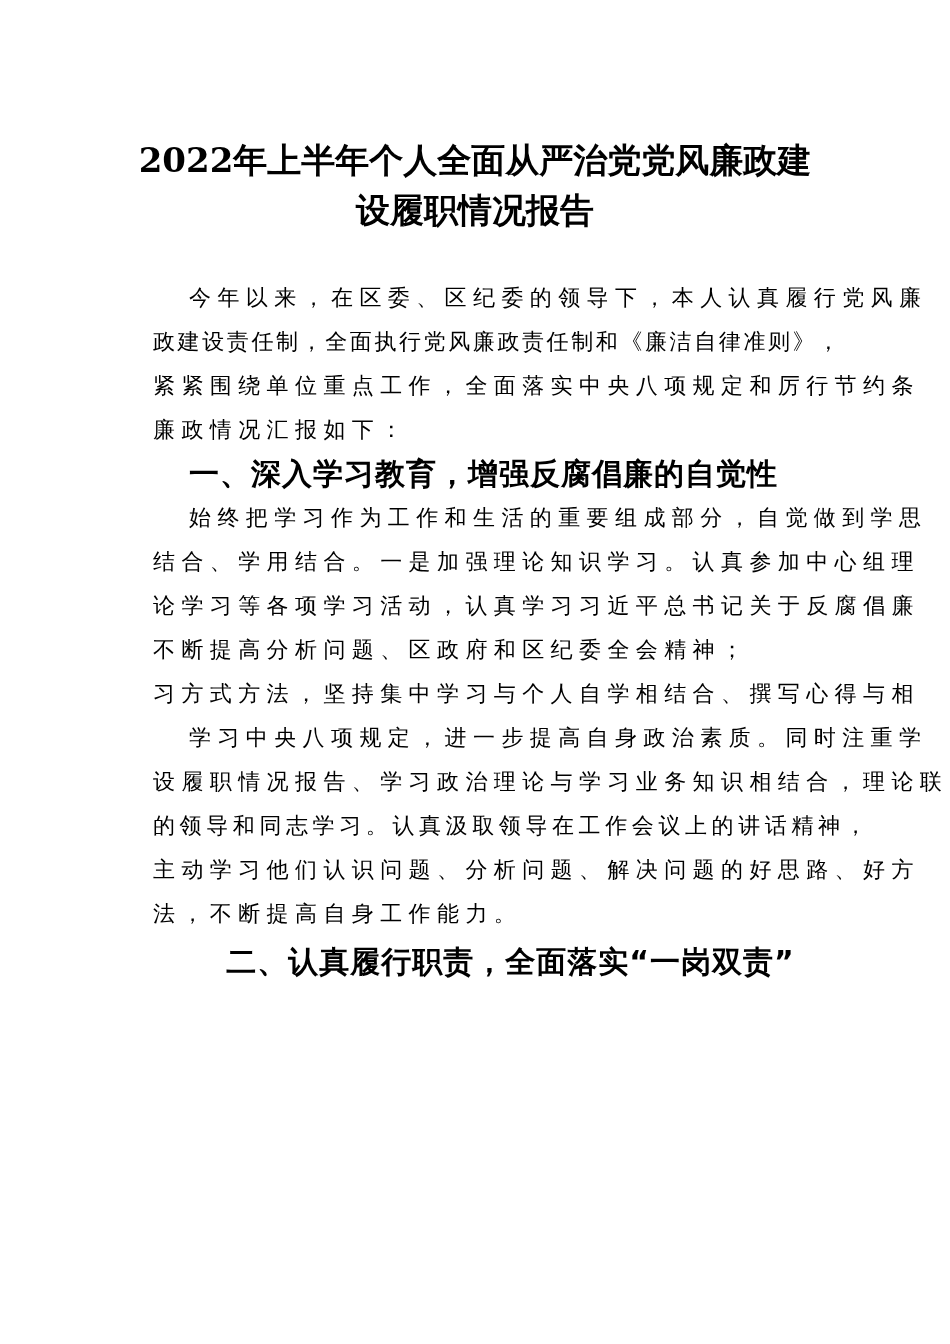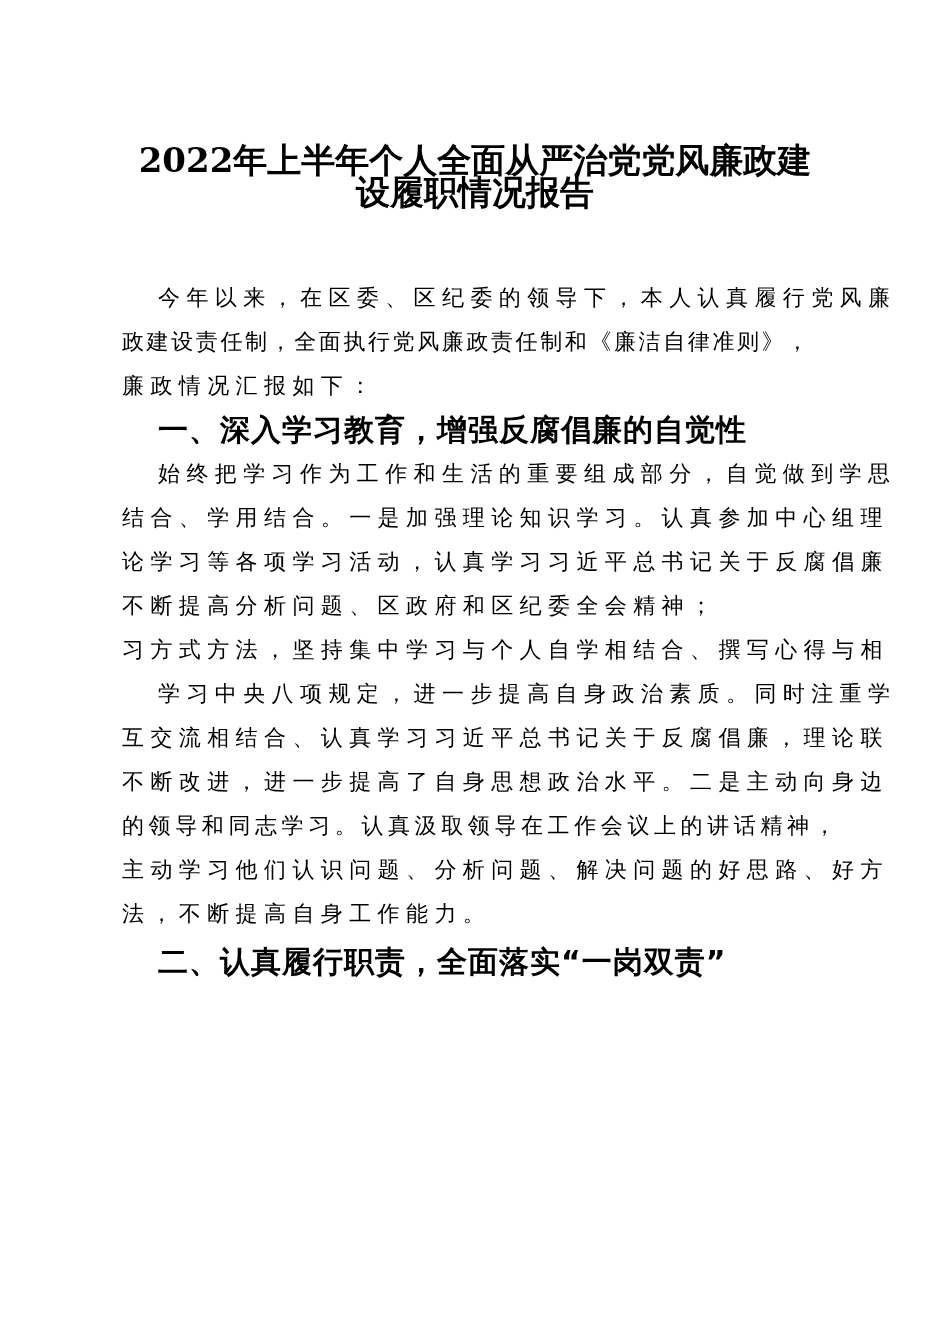--- a/index.html
+++ b/index.html
@@ -26,69 +26,69 @@
       left: 0;
       width: 950px;
       text-align: center;
       font-family: "DejaVu Serif", "Liberation Serif", serif;
       font-weight: bold;
       font-size: 34px;
       line-height: 44px;
       letter-spacing: 0px;
     }
     .title.l1 { top: 138px; }
-    .title.l2 { top: 170px; }
+    .title.l2 { top: 188px; }
     .body-text {
       position: absolute;
       left: 122px;
       width: 710px;
       font-family: "DejaVu Sans", "Liberation Sans", sans-serif;
       font-size: 22px;
       line-height: 44px;
       letter-spacing: 6.4px;
       white-space: nowrap;
     }
-    .line { height: 44px; white-space: nowrap; }
+    .line { height: 44px; white-space: nowrap; margin-left: 31px; }
     .indent { padding-left: 36px; }
     .heading {
       font-family: "DejaVu Sans", "Liberation Sans", sans-serif;
       font-weight: bold;
       font-size: 30px;
       letter-spacing: 1px;
     }
   </style>
 </head>
 <body>
 
 <div class="page">
   <div class="title l1">2022年上半年个人全面从严治党党风廉政建</div>
   <div class="title l2">设履职情况报告</div>
 
   <div class="body-text" style="top:276px;">
 
     <div>
       <div class="line indent">今年以来，在区委、区纪委的领导下，本人认真履行党风廉</div>
       <div class="line" style="letter-spacing:2.6px;">政建设责任制，全面执行党风廉政责任制和《廉洁自律准则》，</div>
+      <div class="line">紧紧围绕单位重点工作，全面落实中央八项规定和厉行节约条</div>
       <div class="line">廉政情况汇报如下：</div>
     </div>
 
     <div class="line indent heading">一、深入学习教育，增强反腐倡廉的自觉性</div>
 
     <div>
       <div class="line indent">始终把学习作为工作和生活的重要组成部分，自觉做到学思</div>
       <div class="line">结合、学用结合。一是加强理论知识学习。认真参加中心组理</div>
       <div class="line">论学习等各项学习活动，认真学习习近平总书记关于反腐倡廉</div>
       <div class="line">不断提高分析问题、区政府和区纪委全会精神；</div>
     </div>
 
     <div>
       <div class="line">习方式方法，坚持集中学习与个人自学相结合、撰写心得与相</div>
       <div class="line indent">学习中央八项规定，进一步提高自身政治素质。同时注重学</div>
-      <div class="line">互交流相结合、认真学习习近平总书记关于反腐倡廉，理论联</div>
-      <div class="line">不断改进，进一步提高了自身思想政治水平。二是主动向身边</div>
+      <div class="line">设履职情况报告、学习政治理论与学习业务知识相结合，理论联</div>
       <div class="line" style="letter-spacing:4.6px;">的领导和同志学习。认真汲取领导在工作会议上的讲话精神，</div>
       <div class="line">主动学习他们认识问题、分析问题、解决问题的好思路、好方</div>
       <div class="line">法，不断提高自身工作能力。</div>
     </div>
 
-    <div class="line indent heading" style="margin-top:4px;">二、认真履行职责，全面落实“一岗双责”</div>
+    <div class="line indent heading" style="margin-top:4px;text-align:center;">二、认真履行职责，全面落实“一岗双责”</div>
   </div>
 </div>
 
 </body></html>

